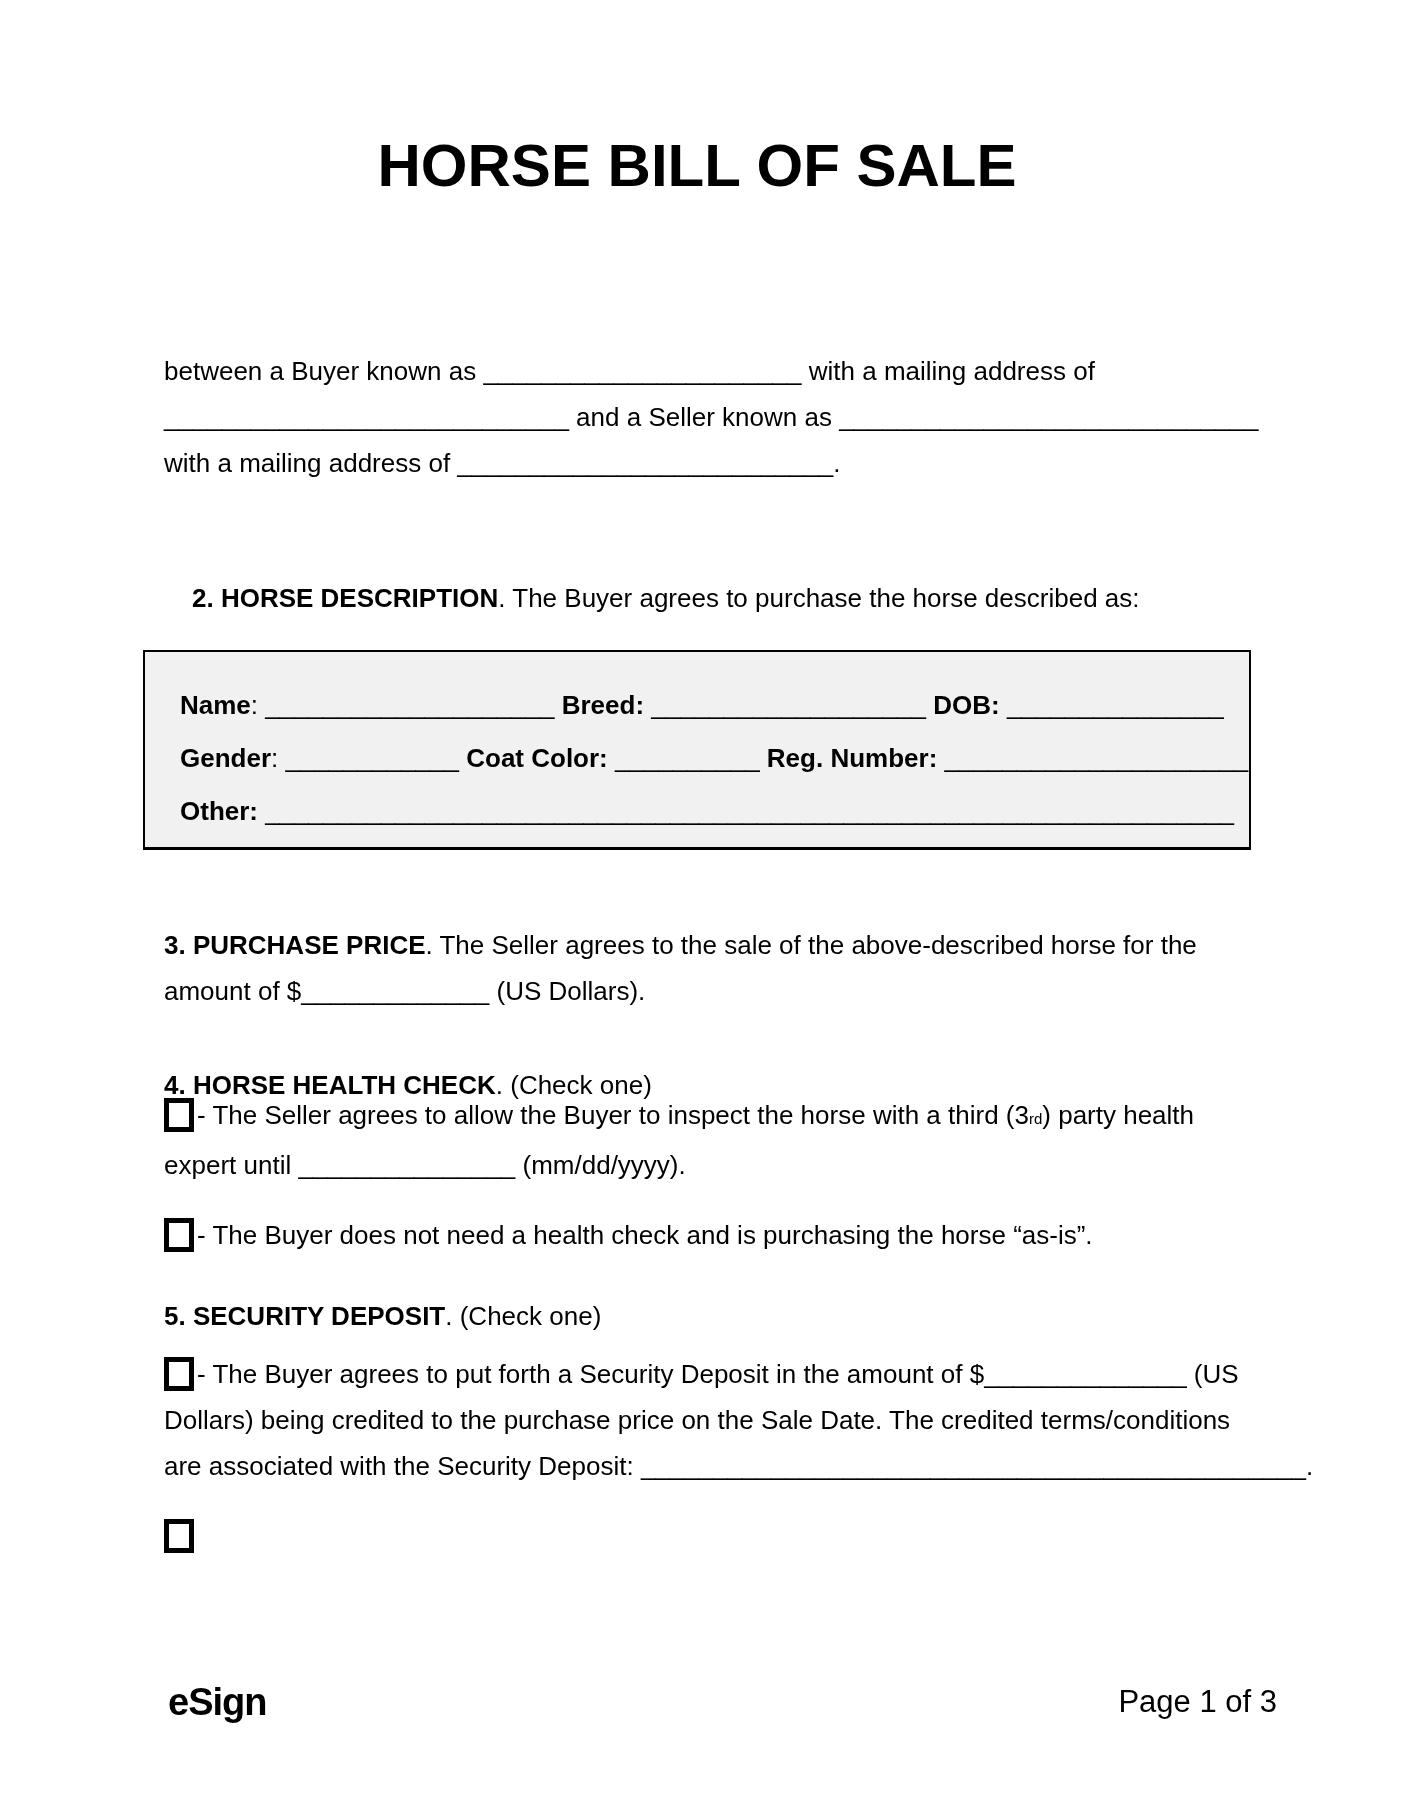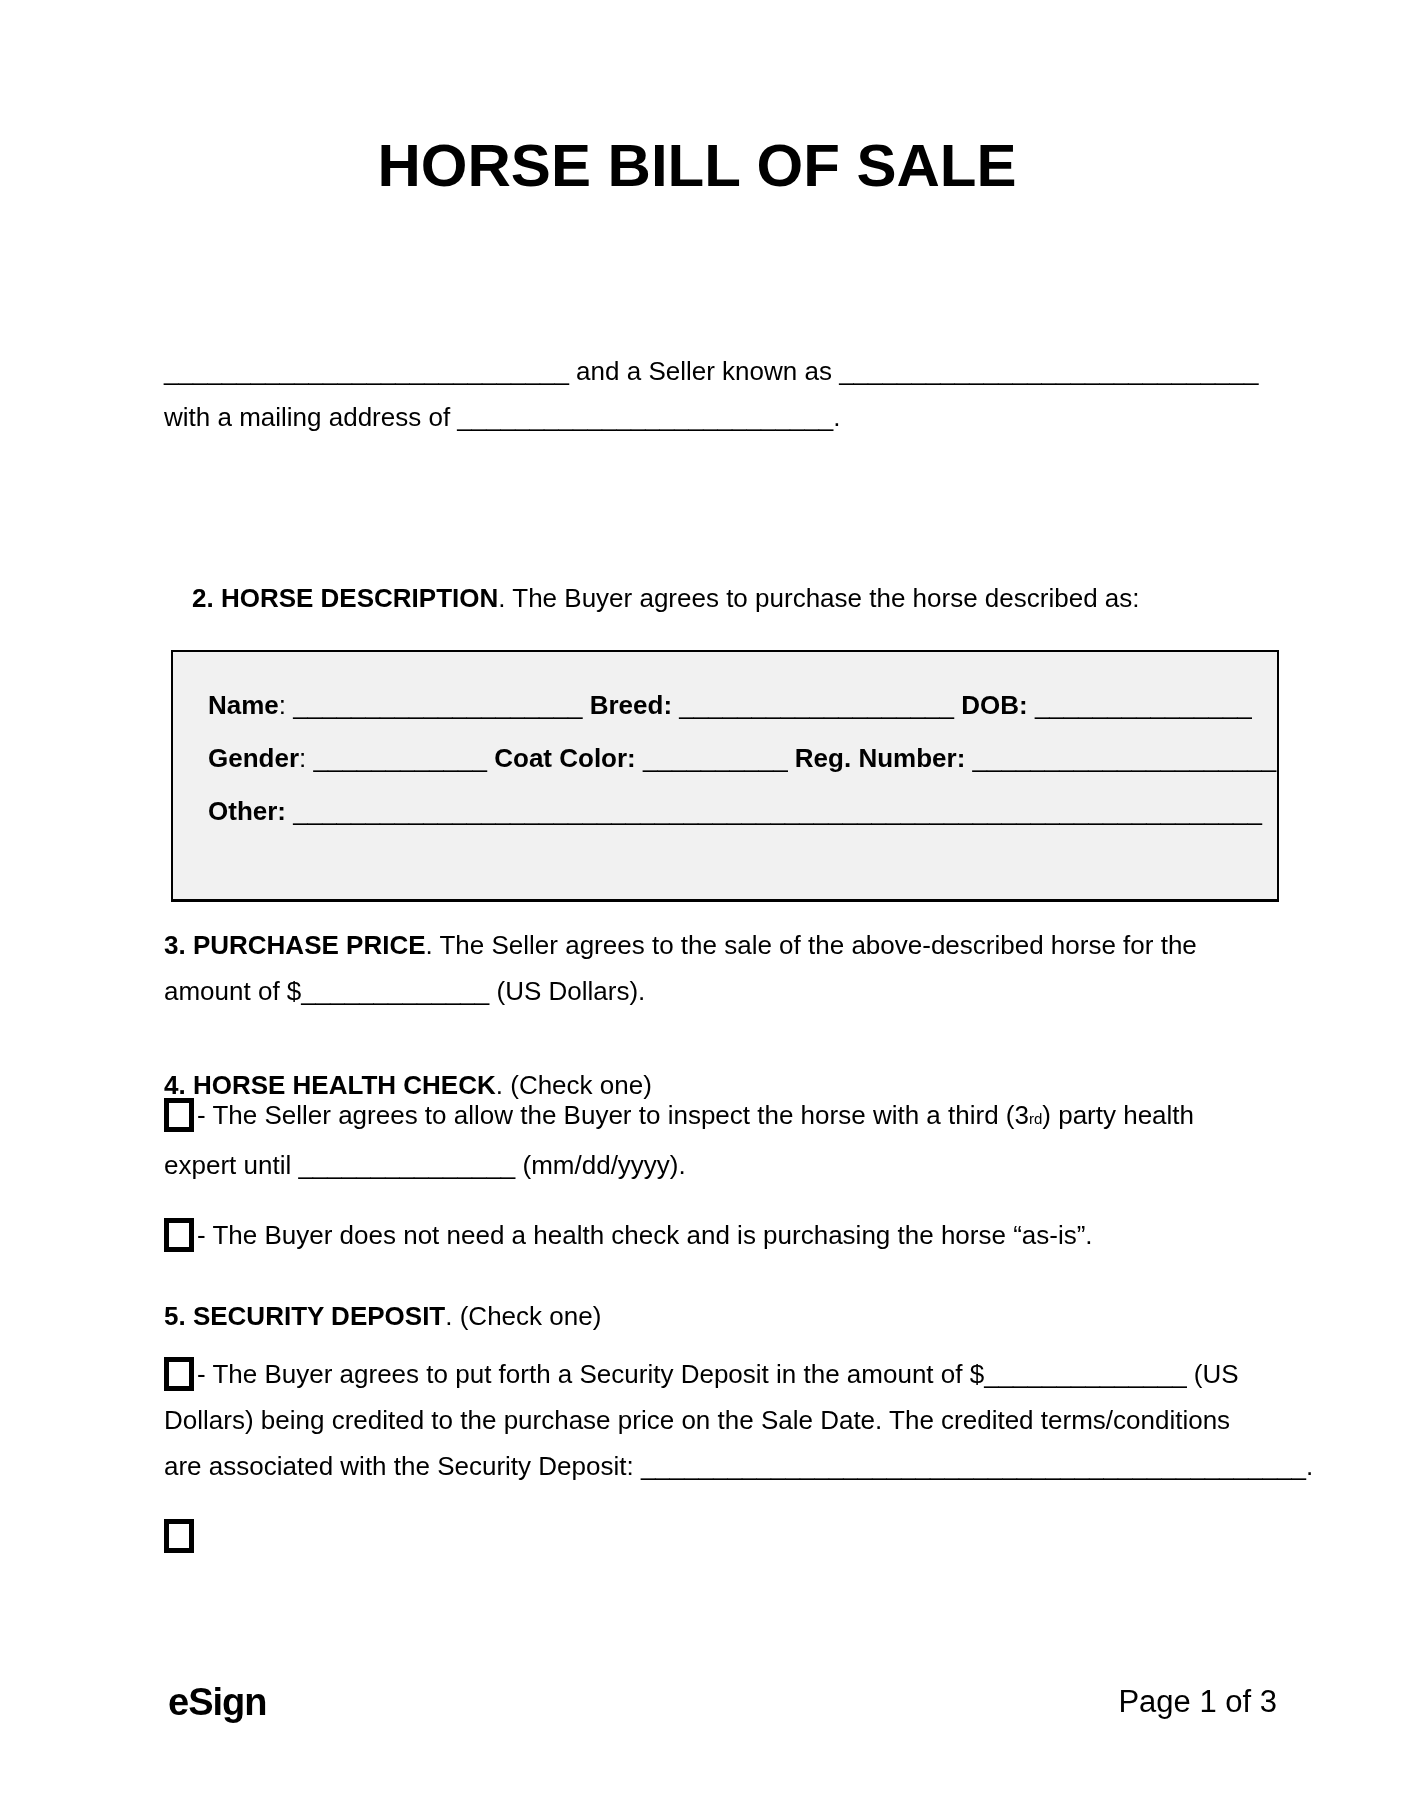--- a/index.html
+++ b/index.html
@@ -16,42 +16,42 @@
     display:inline-block; width:20px; height:24px; border:5px solid #000;
     background:#fff; vertical-align:-8px; margin-right:3px;
   }
   #title {
     left:143px; top:130px; width:1108px; text-align:center;
     font-size:60px; line-height:72px; font-weight:bold; letter-spacing:0px;
   }
   #s1   { left:164px; top:348px; }
   #s2h  { left:164px; top:575px;margin-left:28px; }
   #descbox {
-    left:143px; top:650px; width:1108px; height:252px; box-sizing:border-box;
+    left:143px; top:650px; width:1108px; height:200px; box-sizing:border-box;
     background:#f1f1f1; border:2px solid #000; border-bottom-width:3px;
     padding:27px 0 0 35px;
-    margin-left:28px;
   }
   #descbox .para { line-height:53px; }
   #s3   { left:164px; top:922px; }
   #s4h  { left:164px; top:1062px; }
   #s4i1 { left:164px; top:1092px; }
   #s4i2 { left:164px; top:1212px; }
   #s5h  { left:164px; top:1293px; }
   #s5i1 { left:164px; top:1351px; }
   #s5i2 { left:164px; top:1513px; }
   #esign { left:168px; top:1680px; font-size:38px; line-height:44px; font-weight:bold; letter-spacing:-1px; }
   #pagenum { right:125px; top:1686px; font-size:31px; line-height:32px; }
 </style>
 </head>
 <body>
 
 <div id="title" class="abs">HORSE BILL OF SALE</div>
 
 <div id="s1" class="abs para">
+    <div class="line"><span class="">between a Buyer known as ______________________ with a mailing address of</span></div>
     <div class="line"><span class="">____________________________ and a Seller known as _____________________________</span></div>
     <div class="line"><span class="">with a mailing address of __________________________.</span></div>
   </div>
 
 <div id="s2h" class="abs para">
     <div class="line"><span class="b">2. HORSE DESCRIPTION</span><span class="">. The Buyer agrees to purchase the horse described as:</span></div>
   </div>
 
 <div id="descbox" class="abs">
   <div class="para">

